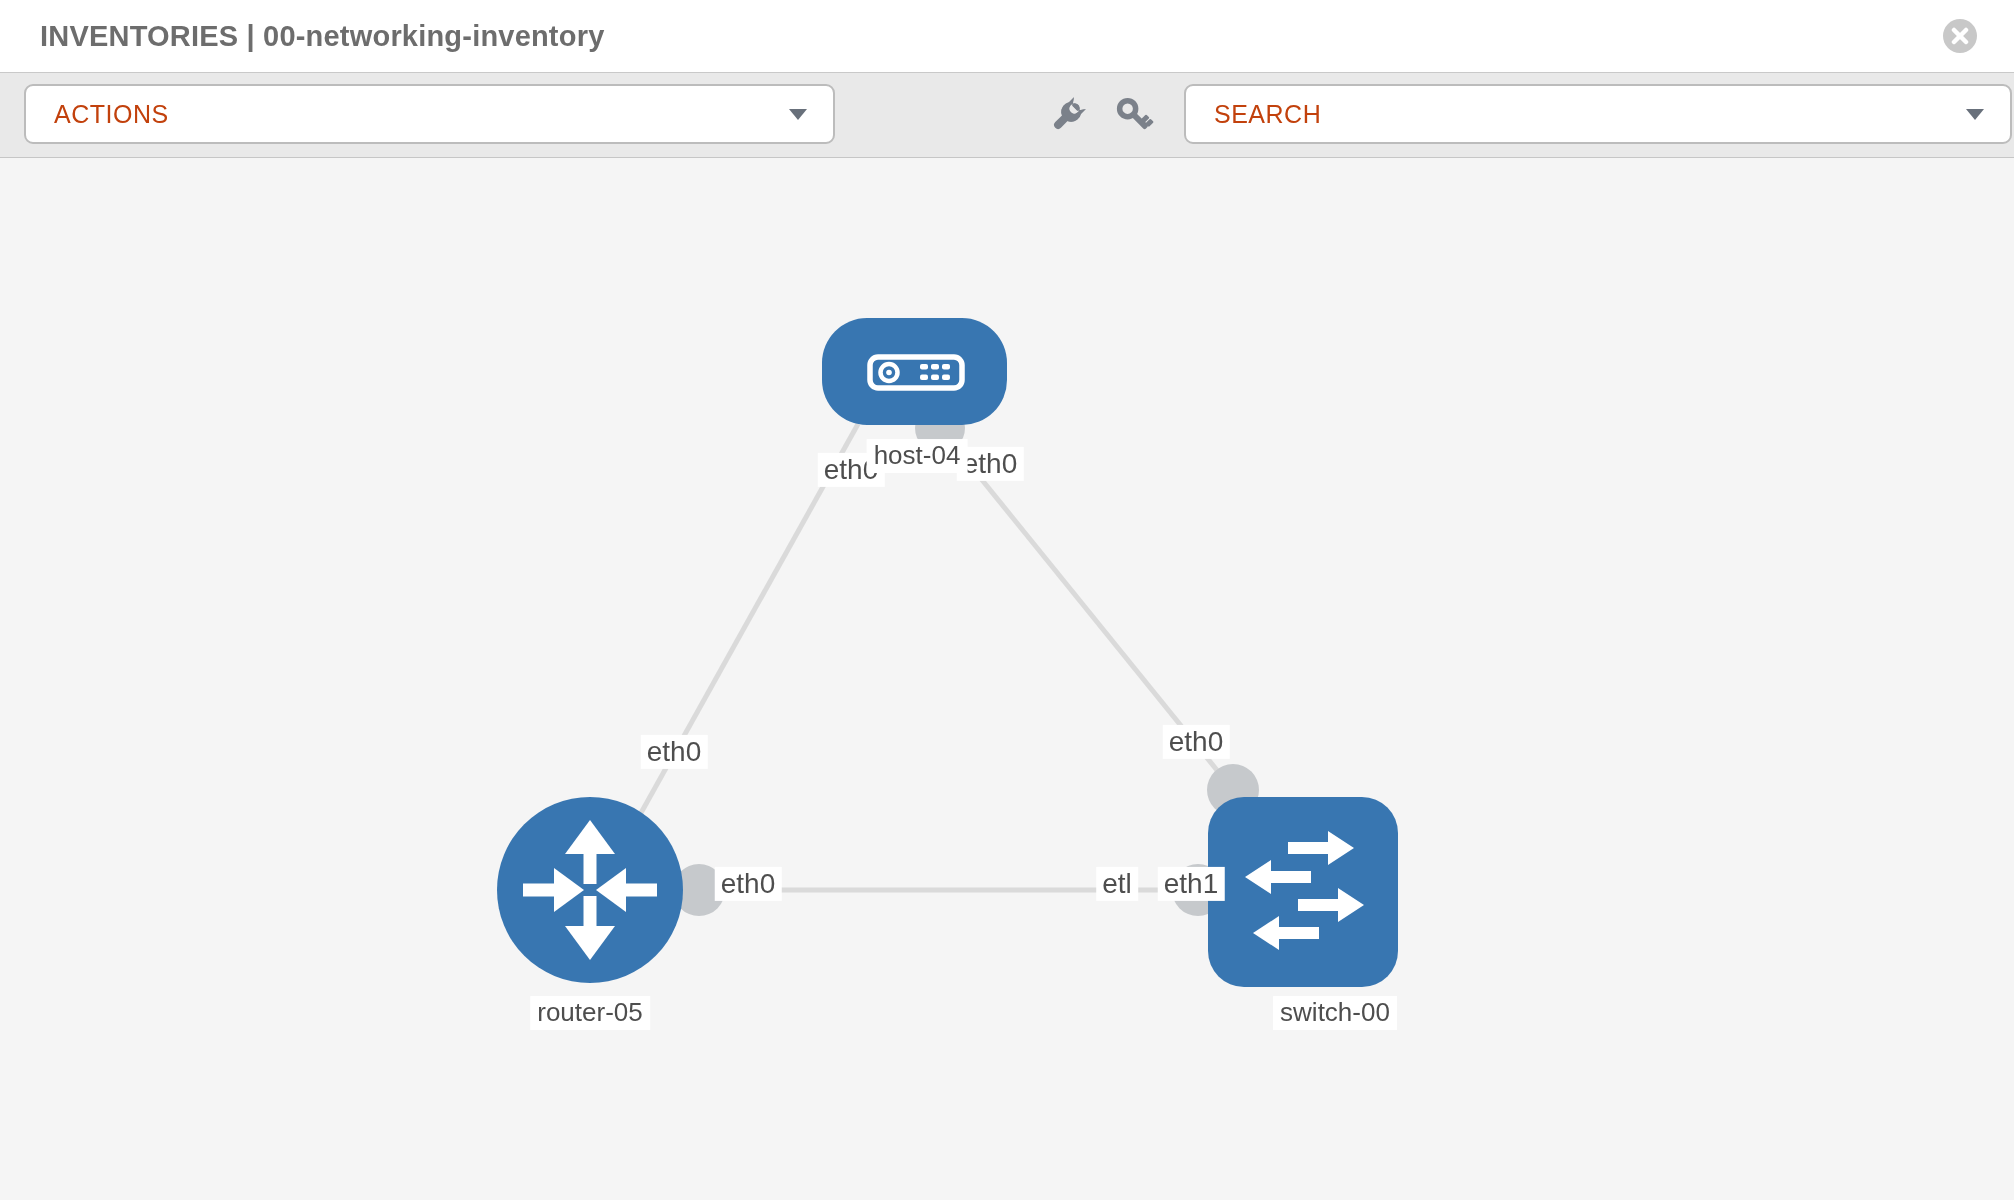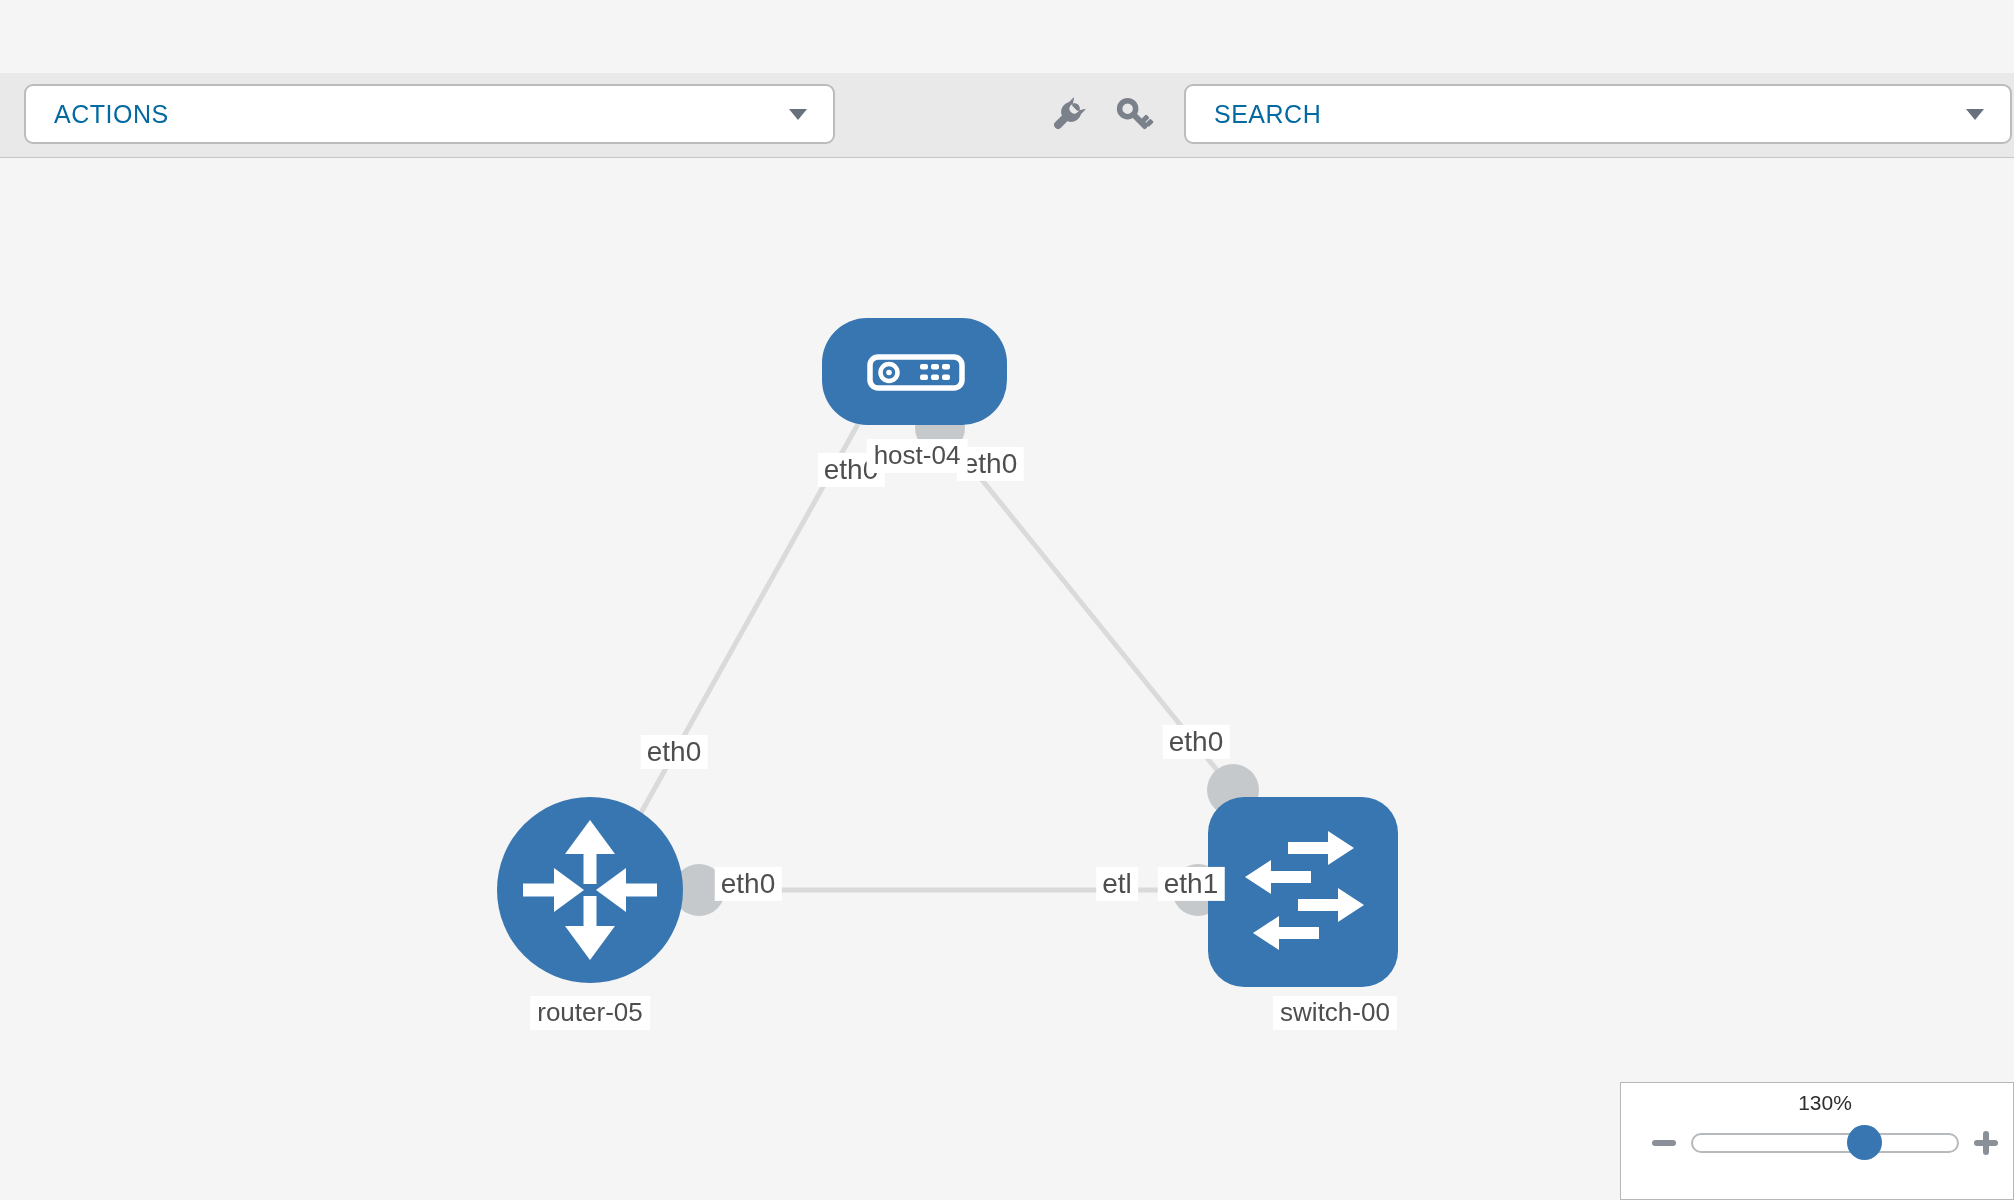--- a/index.html
+++ b/index.html
@@ -17,21 +17,21 @@
 
   
   .toolbar { position:absolute; top:73px; left:0; right:0; height:84px;
              background:#e9e9e9; border-bottom:1px solid #c6c6c6; z-index:4; }
   .dropdown { position:absolute; top:11px; height:60px; background:#fff;
               border:2px solid #bcbcbc; border-radius:9px; box-sizing:border-box;
               cursor:pointer; }
   .dd-actions { left:24px;  width:811px; }
   .dd-search  { left:1184px; width:828px; }
   .dd-label { position:absolute; left:28px; top:50%; transform:translateY(-50%);
-              font-size:25px; color:#0369a1; letter-spacing:.5px; }
+              font-size:25px; color:#c2410c; letter-spacing:.5px; }
   .caret { position:absolute; right:26px; top:50%; margin-top:-5px; width:0; height:0;
            border-left:9px solid transparent; border-right:9px solid transparent;
            border-top:11px solid #68707b; }
   .tool-icon { position:absolute; top:14px; width:56px; height:56px; display:flex;
                align-items:center; justify-content:center; cursor:pointer; }
   .icon-wrench { left:1040px; }
   .icon-key    { left:1106px; }
 
   
   .canvas { position:absolute; top:158px; left:0; width:2014px; height:1042px;
@@ -59,20 +59,29 @@
                 background:#fff; border:2px solid #b6babc; border-radius:11px;
                 box-sizing:border-box; cursor:pointer; }
   .zoom-thumb { position:absolute; left:226px; top:42px; width:35px; height:35px;
                 border-radius:50%; background:#3876b1; cursor:grab; z-index:2; }
 </style>
 </head>
 <body>
 
 <div class="page">
 
+  <div class="header">
+    <div class="header-title">INVENTORIES | 00-networking-inventory</div>
+    <div class="close-btn">
+      <svg width="18" height="18" viewBox="0 0 18 18">
+        <line x1="3" y1="3" x2="15" y2="15" stroke="#ffffff" stroke-width="4.5" stroke-linecap="round"></line>
+        <line x1="15" y1="3" x2="3" y2="15" stroke="#ffffff" stroke-width="4.5" stroke-linecap="round"></line>
+      </svg>
+    </div>
+  </div>
 
   <div class="toolbar">
     <div class="dropdown dd-actions">
       <span class="dd-label">ACTIONS</span>
       <span class="caret"></span>
     </div>
 
     <div class="tool-icon icon-wrench">
       <svg width="40" height="40" viewBox="0 0 40 40">
         <g transform="translate(20,20) rotate(45)" fill="#7b818a">
@@ -171,26 +180,14 @@
     <div class="chip small" style="left:1196px; top:584px;">eth0</div>
 
     <div class="chip small" style="left:748px; top:726px;">eth0</div>
     <div class="chip small" style="left:1117px; top:726px; z-index:1;">etl</div>
     <div class="chip small" style="left:1191px; top:726px; z-index:2;">eth1</div>
 
     <div class="chip node-label" style="left:590px; top:855px;">router-05</div>
     <div class="chip node-label" style="left:1303px; top:855px;margin-left:32px;">switch-00</div>
   </div>
 
-  <div class="zoom-panel">
-    <div class="zoom-level">130%</div>
-    <div class="zoom-minus">
-      <span class="bar bar-h"></span>
-    </div>
-    <div class="zoom-track"></div>
-    <div class="zoom-thumb"></div>
-    <div class="zoom-plus">
-      <span class="bar bar-h"></span>
-      <span class="bar bar-v"></span>
-    </div>
-  </div>
 
 </div>
 
 </body></html>

